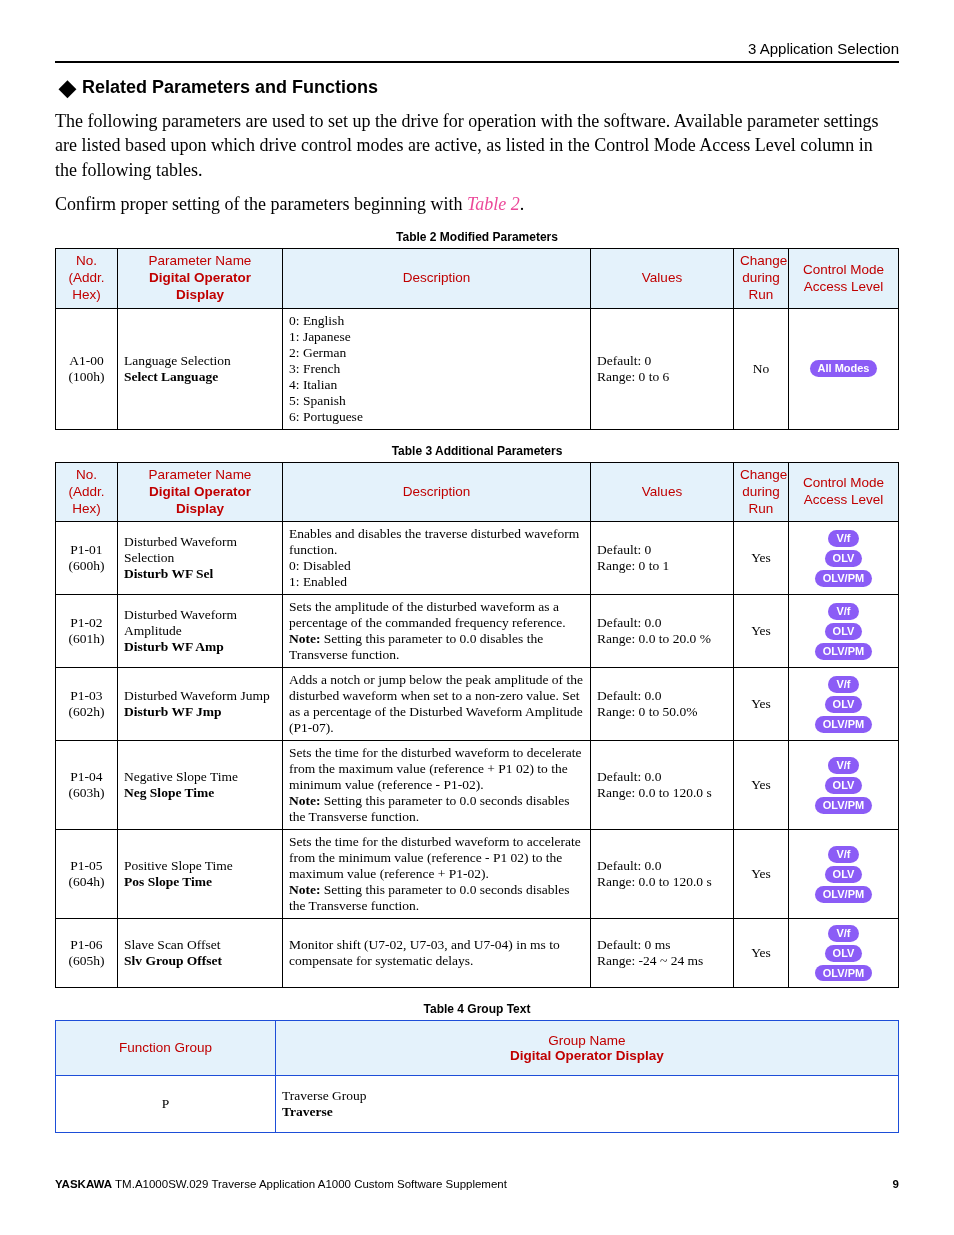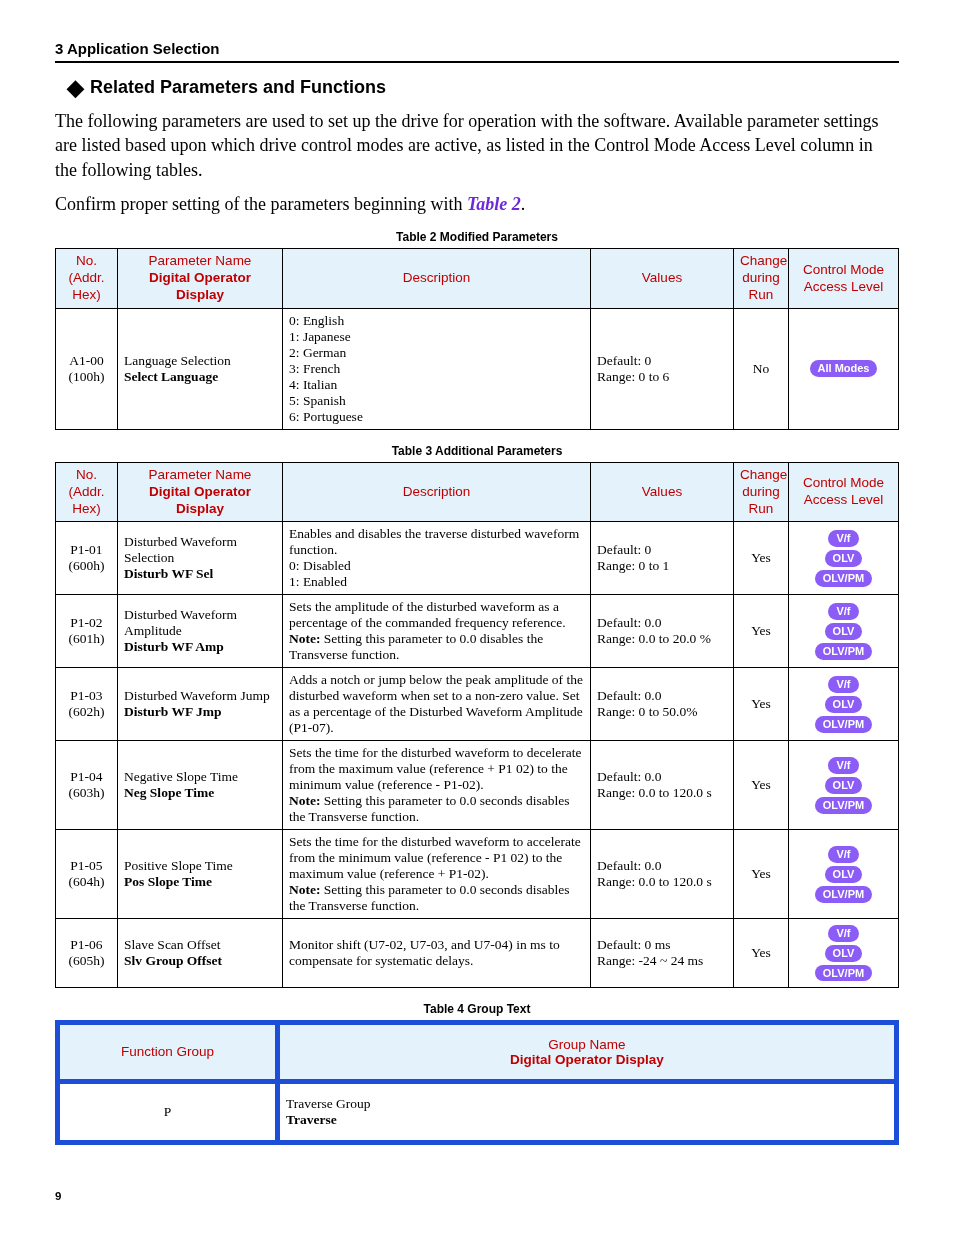--- a/index.html
+++ b/index.html
@@ -6,52 +6,53 @@
     font-family: "Times New Roman", Times, serif;
     font-size: 14px;
     color: #000;
     background: #fff;
     margin: 0;
     padding: 40px 55px 30px 55px;
     width: 954px;
     box-sizing: border-box;
   }
   .top-header {
-    font-family: Arial, Helvetica, sans-serif;
-    font-weight: bold;
+    text-align: right;
+    font-family: Arial, Helvetica, sans-serif;
+    font-weight: normal;
     font-size: 15px;
     padding-bottom: 4px;
   }
   .top-rule {
     border: none;
     border-top: 2px solid #000;
     margin: 0 0 14px 0;
   }
   .section-title {
     font-family: Arial, Helvetica, sans-serif;
     font-weight: bold;
     font-size: 18px;
-    margin: 6px 0 10px 12px;
+    margin: 6px 0 10px 4px;
   }
   .diamond {
     display: inline-block;
     font-size: 22px;
     line-height: 1;
     vertical-align: -2px;
     margin-right: 6px;
   }
   .body-p {
     font-size: 18px;
     line-height: 1.35;
     margin: 6px 0 10px 0;
   }
   .table-link {
-    color: #6d28d9;
+    color: #ec4899;
     font-style: italic;
-    font-weight: bold;
+    font-weight: normal;
   }
   .table-caption {
     font-family: Arial, Helvetica, sans-serif;
     font-weight: bold;
     font-size: 12px;
     text-align: center;
     margin: 14px 0 4px 0;
   }
   table.param {
     border-collapse: collapse;
@@ -93,21 +94,21 @@
     line-height: 1.35;
     white-space: nowrap;
   }
   .badge-wrap { text-align: center; }
 
   table.group {
     border-collapse: collapse;
     width: 100%;
   }
   table.group th, table.group td {
-    border: 5px solid #1d4ed8;
+    border: 1px solid #1d4ed8;
     font-size: 13.5px;
     padding: 12px 6px;
   }
   table.group th {
     background: #e4f2fb;
     color: #c00000;
     font-family: Arial, Helvetica, sans-serif;
     font-weight: normal;
     text-align: center;
   }
@@ -271,14 +272,17 @@
   </thead>
   <tbody id="t4-body">
       <tr>
         <td class="center">P</td>
         <td><span>Traverse Group</span><br><span class="bold-disp">Traverse</span></td>
       </tr>
     </tbody>
 </table>
 
 <div class="footer">
+  <div>
+    <span class="brand">YASKAWA</span><span> TM.A1000SW.029 Traverse Application A1000 Custom Software Supplement</span>
+  </div>
   <div class="page">9</div>
 </div>
 
 </body></html>

